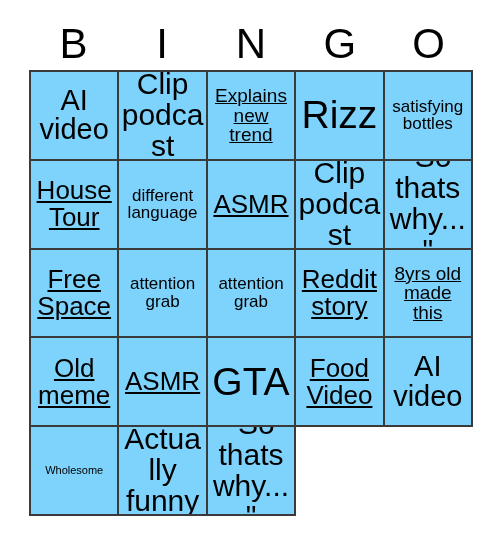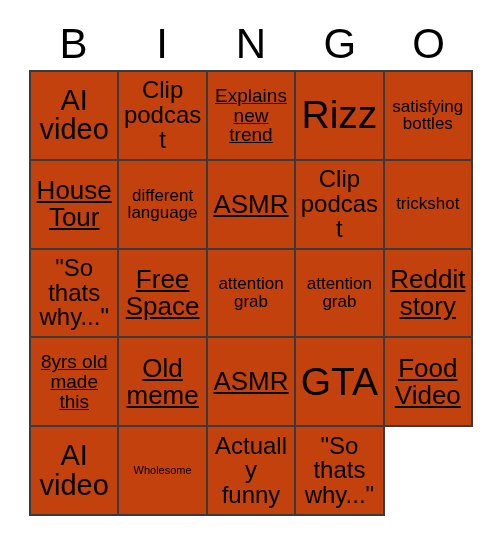--- a/index.html
+++ b/index.html
@@ -56,37 +56,37 @@
     background: #ffffff;
   }
   .cell {
     box-sizing: border-box;
     border-right: 2px solid #3a3a3a;
     border-bottom: 2px solid #3a3a3a;
     display: flex;
     align-items: center;
     justify-content: center;
     text-align: center;
-    background: #c2410c;
+    background: #7dd3fc;
     overflow: hidden;
     padding: 1px 2px;
   }
   .cell-text {
     display: block;
     width: 100%;
     line-height: 1.03;
     color: #000000;
     white-space: pre-line;
     word-break: break-word;
   }
   
   .fs-xxl { font-size: 39px; }
   .fs-xl  { font-size: 29px; }
   .fs-l   { font-size: 26px; text-decoration: underline; }
-  .fs-m   { font-size: 24px; }
+  .fs-m   { font-size: 30px; }
   .fs-s   { font-size: 19px; text-decoration: underline; }
   .fs-xs  { font-size: 17px; }
   .fs-xxs { font-size: 11px; }
 </style>
 </head>
 <body>
 
 <div id="bingo-card">
 
   <div id="header-row">
@@ -130,23 +130,20 @@
       </div>
     <div class="cell">
         <span class="cell-text fs-l">ASMR</span>
       </div>
     <div class="cell">
         <span class="cell-text fs-m">Clip
 podcast</span>
       </div>
 
     <div class="cell">
-        <span class="cell-text fs-xs">trickshot</span>
-      </div>
-    <div class="cell">
         <span class="cell-text fs-m">"So
 thats
 why..."</span>
       </div>
     <div class="cell">
         <span class="cell-text fs-l">Free
 Space</span>
       </div>
     <div class="cell">
         <span class="cell-text fs-xs">attention

